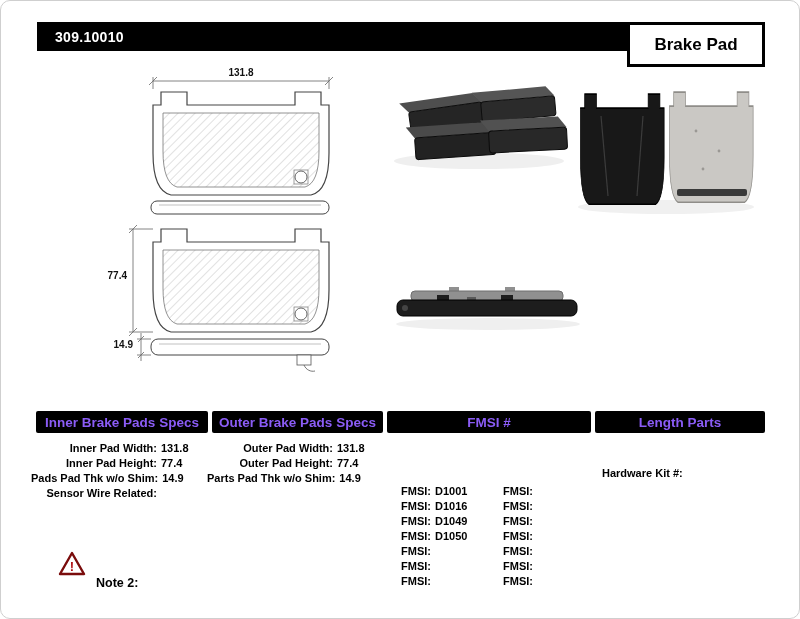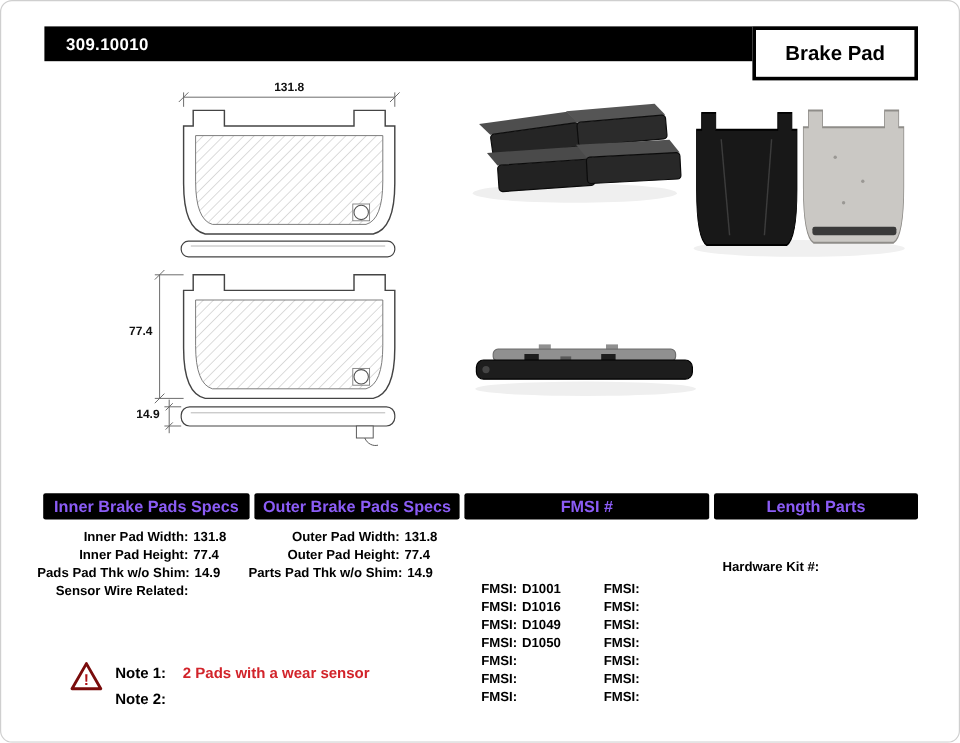--- a/index.html
+++ b/index.html
@@ -262,20 +262,17 @@
     <div class="related-row">
       <span class="lbl">Hardware Kit #:</span>
       <span class="val"></span>
     </div>
   </div>
 
   <svg class="warn-icon" width="28" height="26" viewBox="0 0 28 26">
     <path d="M14,2 L26,23 L2,23 Z" fill="#fff" stroke="#7a0c0c" stroke-width="2.4" stroke-linejoin="round"></path>
     <text x="14" y="20" text-anchor="middle" font-size="13" font-weight="bold" fill="#b01116">!</text>
   </svg>
-  <div class="note-line note1">
-    <span>Note 1:</span><span class="note-text-red">2 Pads with a wear sensor</span>
-  </div>
   <div class="note-line note2">
     <span>Note 2:</span><span class="note-text-red"></span>
   </div>
 
 </div>
 
 </body></html>

